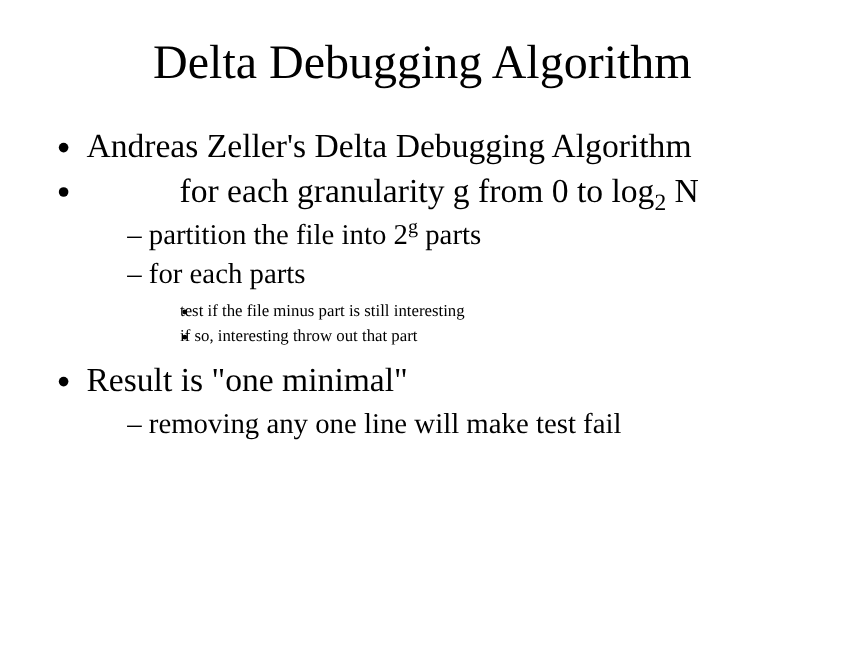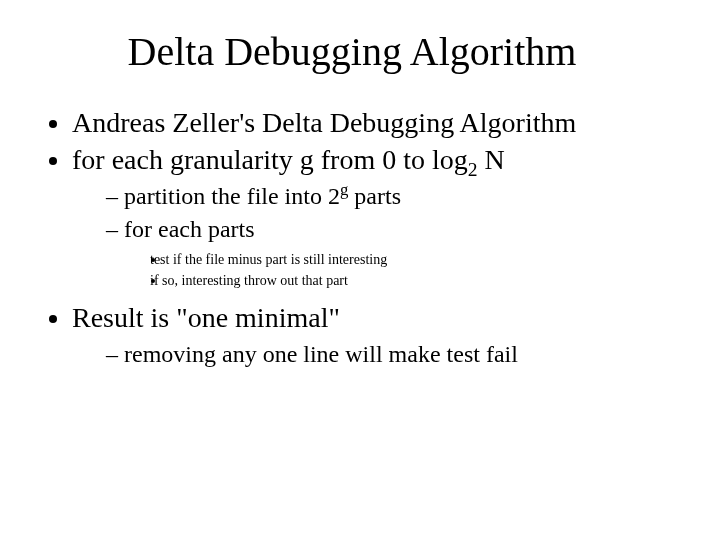--- a/index.html
+++ b/index.html
@@ -29,20 +29,21 @@
     font-size: 28px;
     line-height: 1.25;
   }
   ul.lvl1 > li {
     list-style-type: disc;
     margin-bottom: 2px;
   }
   .indent-line {
     display: block;
     margin-left: 0;
+    text-align: center;
   }
   ul.lvl2 {
     margin: 4px 0 8px 0;
     padding-left: 34px;
     font-size: 24px;
     line-height: 1.3;
   }
   ul.lvl2 > li {
     list-style: none;
     text-indent: -16px;

